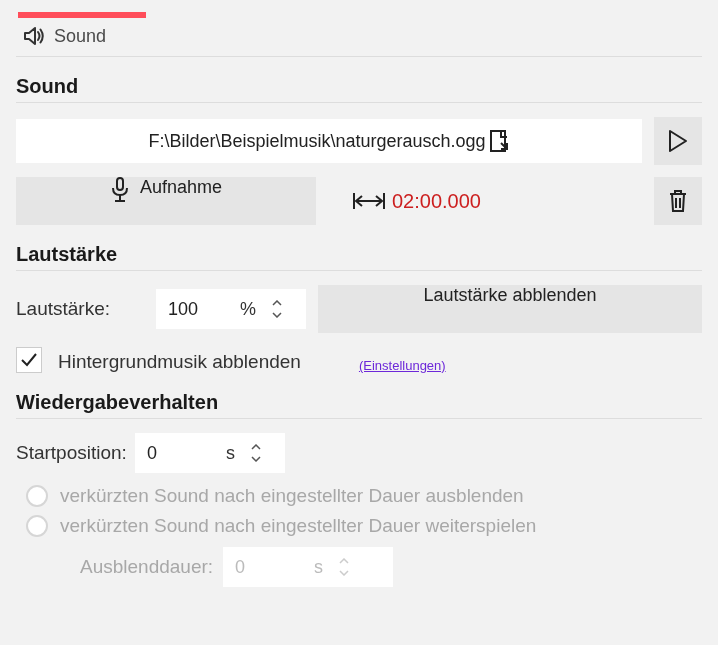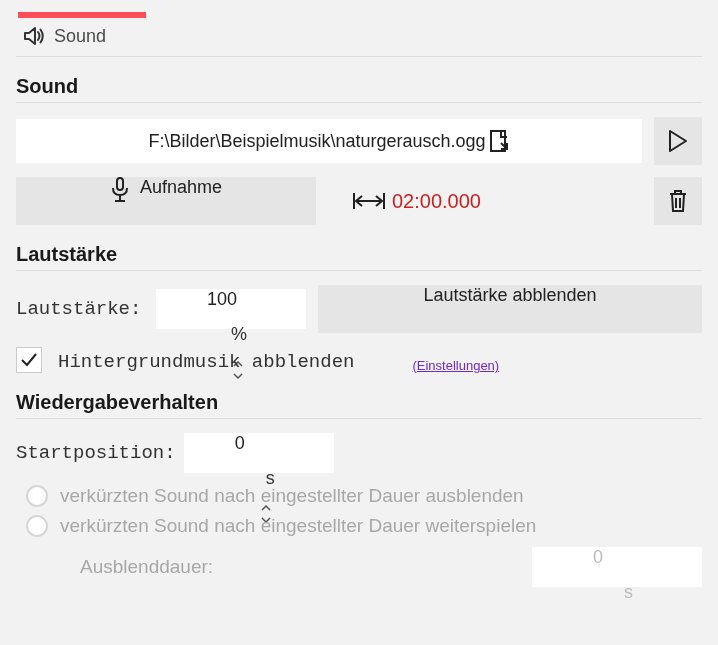--- a/index.html
+++ b/index.html
@@ -90,30 +90,28 @@
     padding-left: 24px;
   }
   .duration-text {
     color: #cc1f1f;
     font-size: 20px;
     font-weight: 500;
   }
   .label-text {
     font-size: 19px;
     color: #333;
-    font-family: Liberation Mono, monospace;
   }
   .spinner {
     display: flex;
     align-items: center;
     background: #fff;
     height: 40px;
     padding: 0 4px 0 12px;
-    gap: 14px;
-    flex-direction: column;
+    gap: 8px;
   }
   .spinner .value {
     width: 56px;
     font-size: 18px;
     border: none;
     outline: none;
     color: #222;
     background: transparent;
   }
   .spinner .unit {
@@ -165,21 +163,20 @@
     border-radius: 50%;
     border: 2px solid #cfcfcf;
     background: #fff;
   }
   .radio-circle.disabled { border-color: #d6d6d6; }
   .disabled-text { color: #a8a8a8; font-size: 19px; }
   .indented {
     margin-left: 64px;
     display:flex; align-items:center; gap: 10px;
     margin-top: 10px;
-    justify-content: space-between;
   }
   svg { display: block; }
 </style>
 </head>
 <body>
 
 <div class="page">
 
   <div class="red-bar"></div>
 

